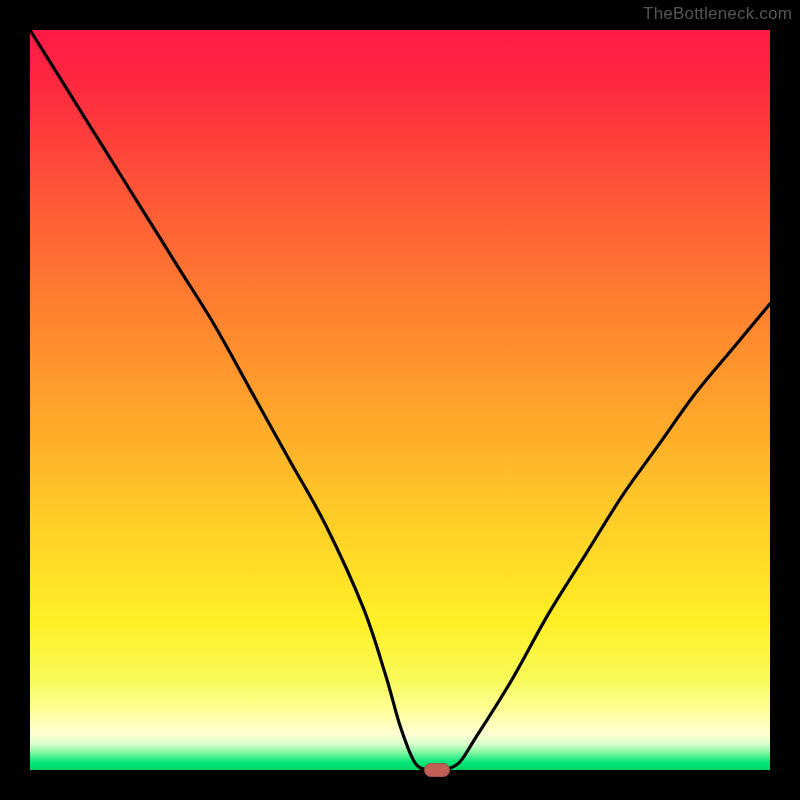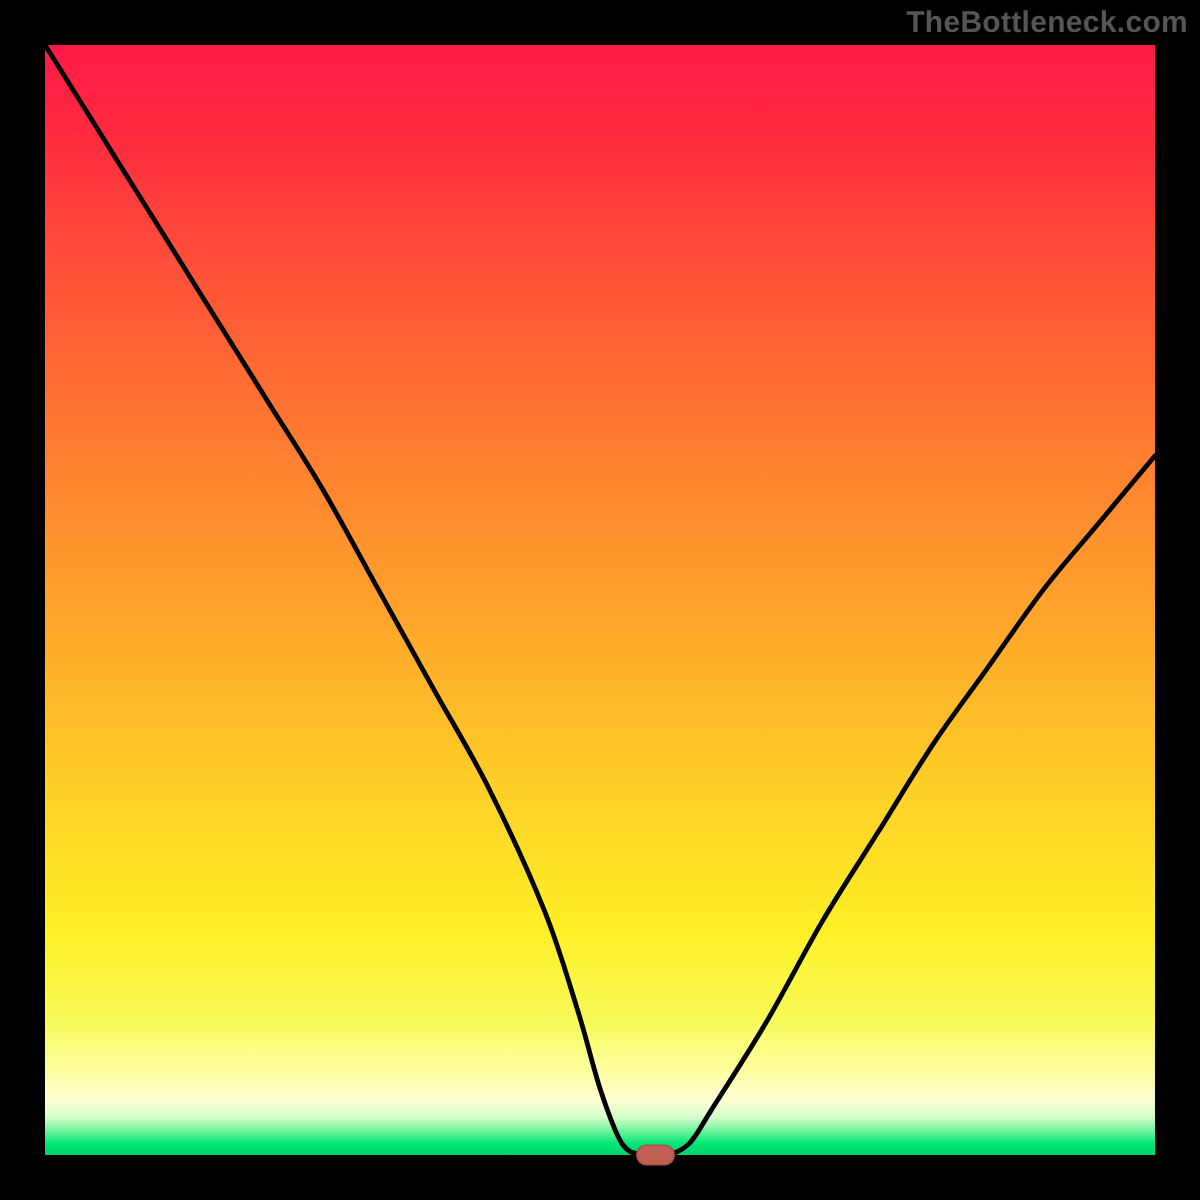--- a/index.html
+++ b/index.html
@@ -46,22 +46,22 @@
     position: absolute;
     inset: 0;
     width: 100%;
     height: 100%;
   }
   .watermark {
     position: absolute;
     top: 4px;
     right: 8px;
     color: #555;
-    font-size: 20px;
-    font-weight: 700;
+    font-size: 17px;
+    font-weight: 400;
     letter-spacing: 0.2px;
     user-select: none;
   }
   .marker {
     position: absolute;
     width: 26px;
     height: 14px;
     border-radius: 7px;
     transform: translate(-50%, -50%);
     box-shadow: 0 0 0 1px rgba(0,0,0,0.15) inset;

